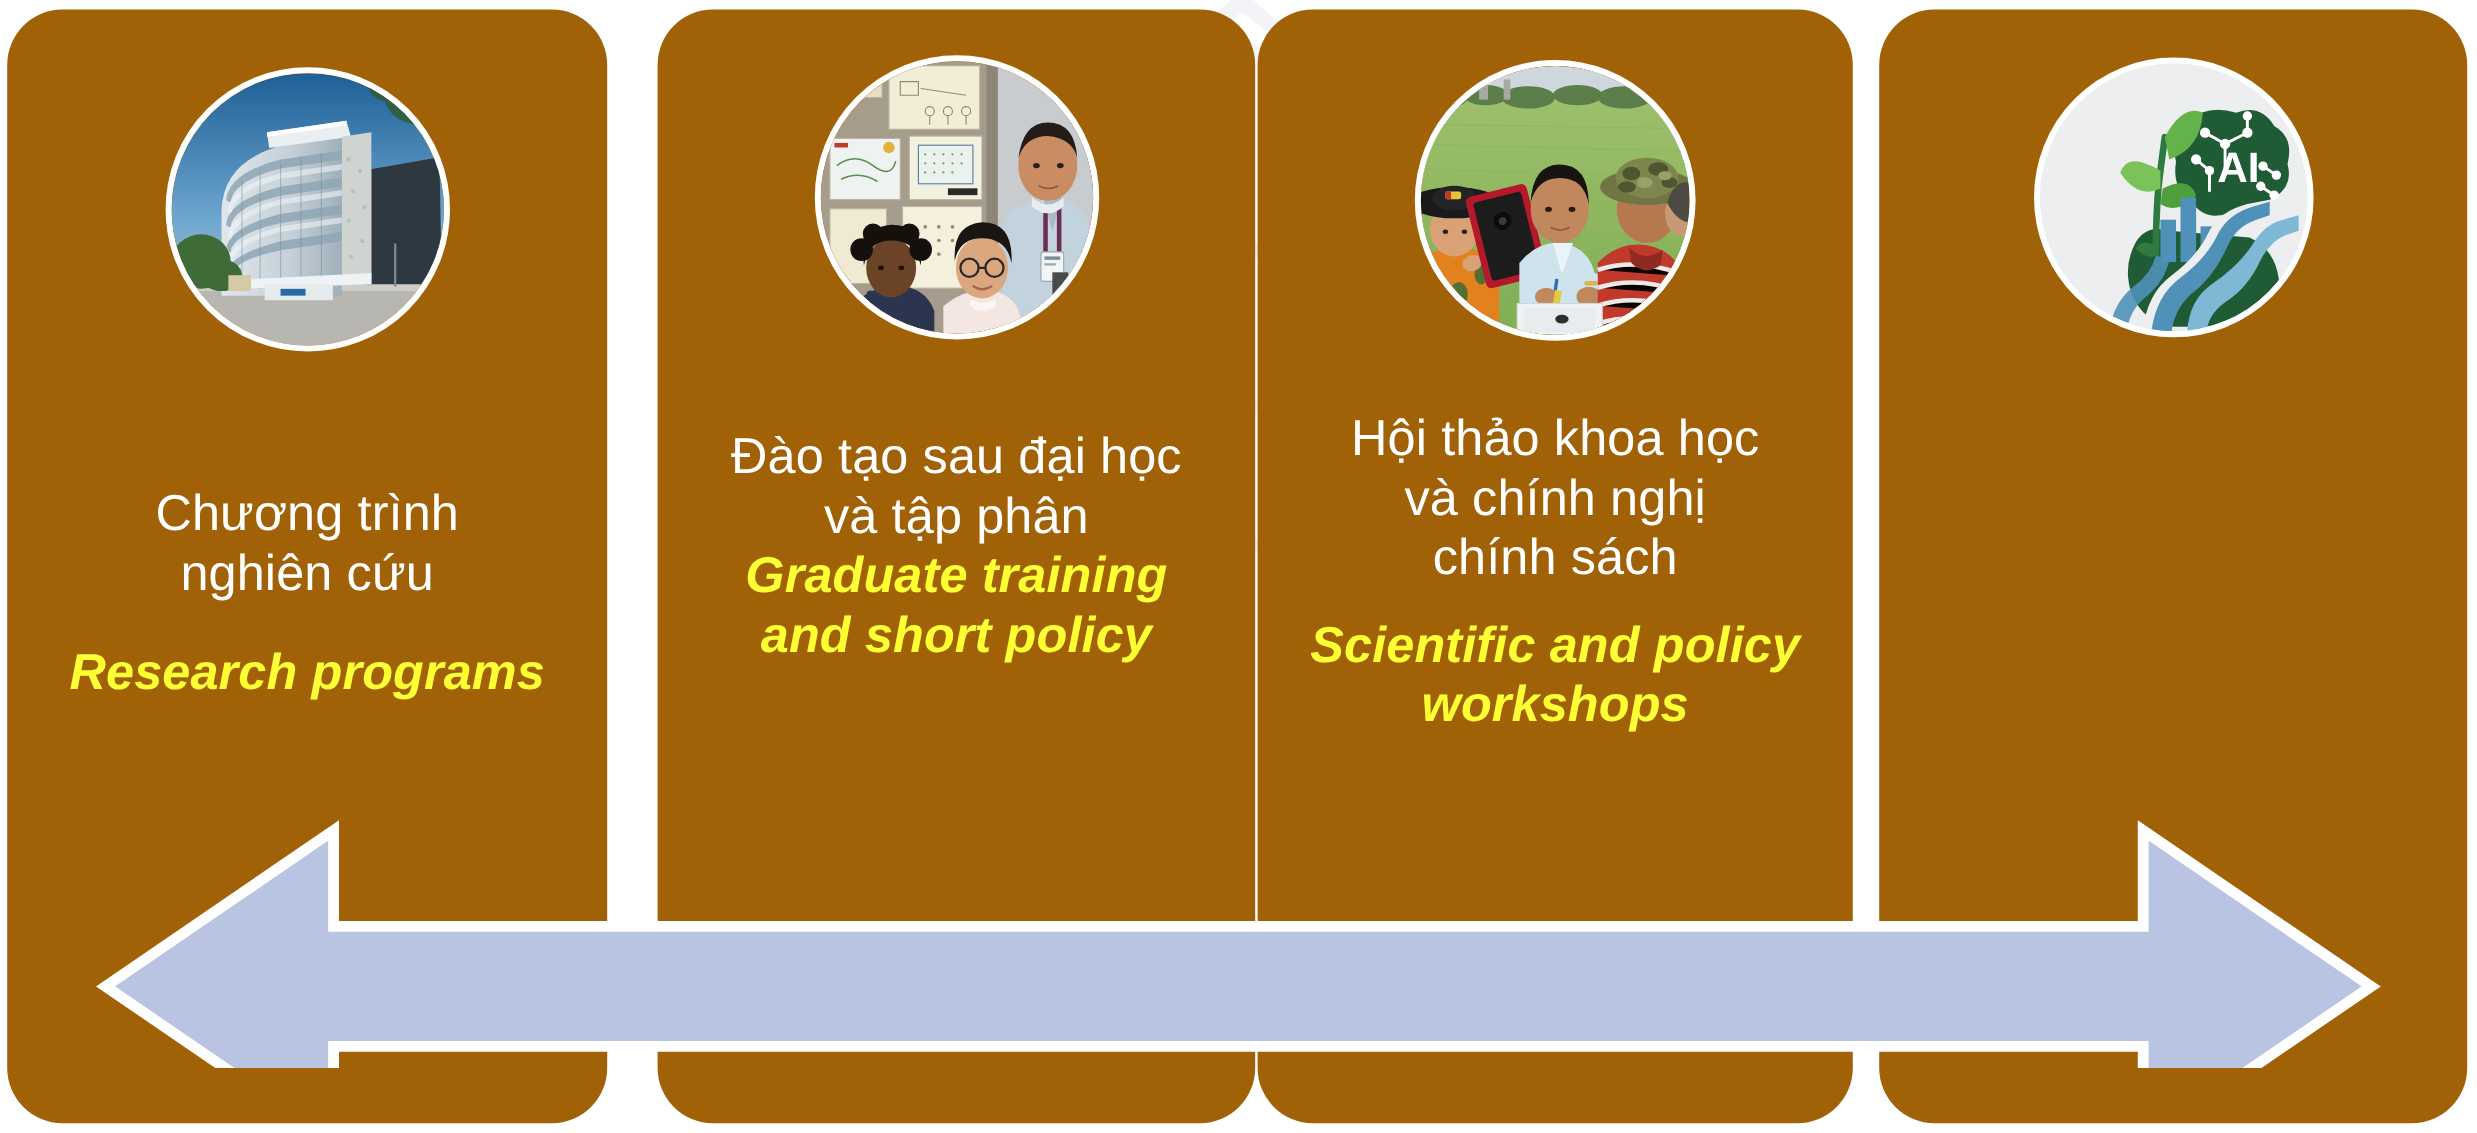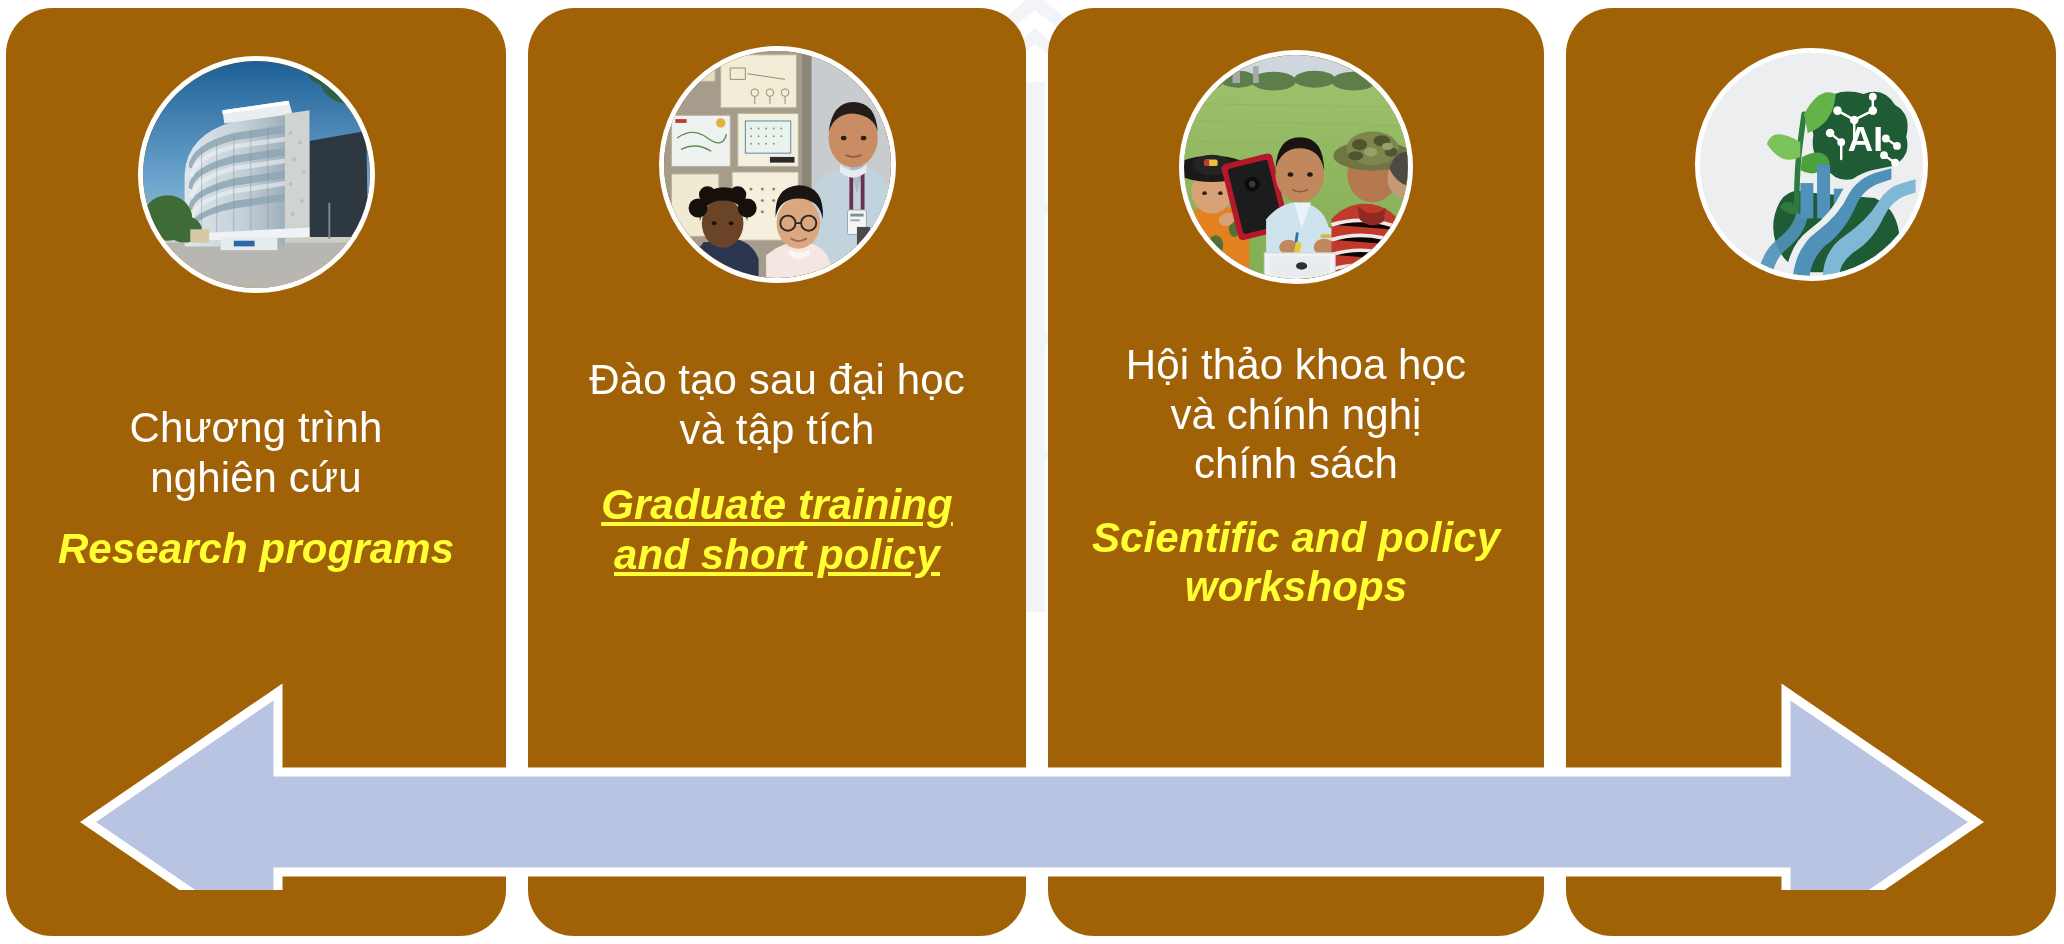--- a/index.html
+++ b/index.html
@@ -18,21 +18,21 @@
 
   
   .panel{
     position:absolute;top:8px;height:928px;
     background:#a16207;
     border-radius:46px 46px 46px 46px;
     box-sizing:border-box;
     display:flex;flex-direction:column;align-items:center;
   }
   .panel.p1{left:6px;  width:500px;}
-  .panel.p2{left:528px;width:498px;}
+  .panel.p2{left:548px;width:498px;}
   .panel.p3{left:1048px;width:496px;gap:12px;}
   .panel.p4{left:1566px;width:490px;}
 
   
   .photo{
     position:relative;border-radius:50%;overflow:hidden;
     border:5px solid #ffffff;box-sizing:border-box;flex:none;
   }
   .photo.c1{width:237px;height:237px;margin-top:48px;}
   .photo.c2{width:237px;height:237px;margin-top:38px;}
@@ -47,24 +47,24 @@
     padding:0 10px;
   }
   .vi{
     color:#ffffff;font-size:42px;line-height:1.18;text-align:center;
     font-weight:400;letter-spacing:.1px;
   }
   .en{
     color:#ffff33;font-size:42px;line-height:1.18;text-align:center;
     font-style:italic;font-weight:700;letter-spacing:.1px;
   }
-  .p1 .txtwrap{padding-top:110px;}
+  .p1 .txtwrap{padding-top:110px;gap:11px;}
   .p1 .en{margin-top:22px;}
   .p2 .txtwrap{padding-top:72px;}
-  .p2 .en{margin-top:26px;text-decoration:underline;}
+  .p2 .en{}
   .p3 .txtwrap{padding-top:44px;}
   .p3 .en{margin-top:24px;}
   .p4 .txtwrap{padding-top:44px;}
   .p4 .en{margin-top:2px;}
 
   
   .arrow{
     position:absolute;left:0;top:560px;width:2064px;height:330px;
     pointer-events:none;
   }
@@ -285,21 +285,21 @@
                 <circle cx="153" cy="182" r="8"></circle>
                 <path d="M139 182 h6"></path>
             </g>
             <path d="M134 198 Q142 204 151 198" stroke="#a0664a" stroke-width="2" fill="none"></path>
             <path d="M132 210 Q142 216 154 210 L154 216 Q142 224 132 216 Z" fill="#fbf6f4"></path>
           </g>
         </g>
       </svg>
     </div>
     <div class="txtwrap">
-      <div class="vi"><span>Đào tạo sau đại học</span><br><span>và tập tích</span></div>
+      <div class="vi"><span>Đào tạo sau đại học</span><br><span>và tập phân</span></div>
       <div class="en"><span>Graduate training</span><br><span>and short policy</span></div>
     </div>
   </div>
 
   <div class="panel p3">
     <div class="photo c3">
       <svg viewBox="0 0 240 240">
         <defs>
           <clipPath id="cc3">
               <circle cx="120" cy="120" r="120"></circle>

